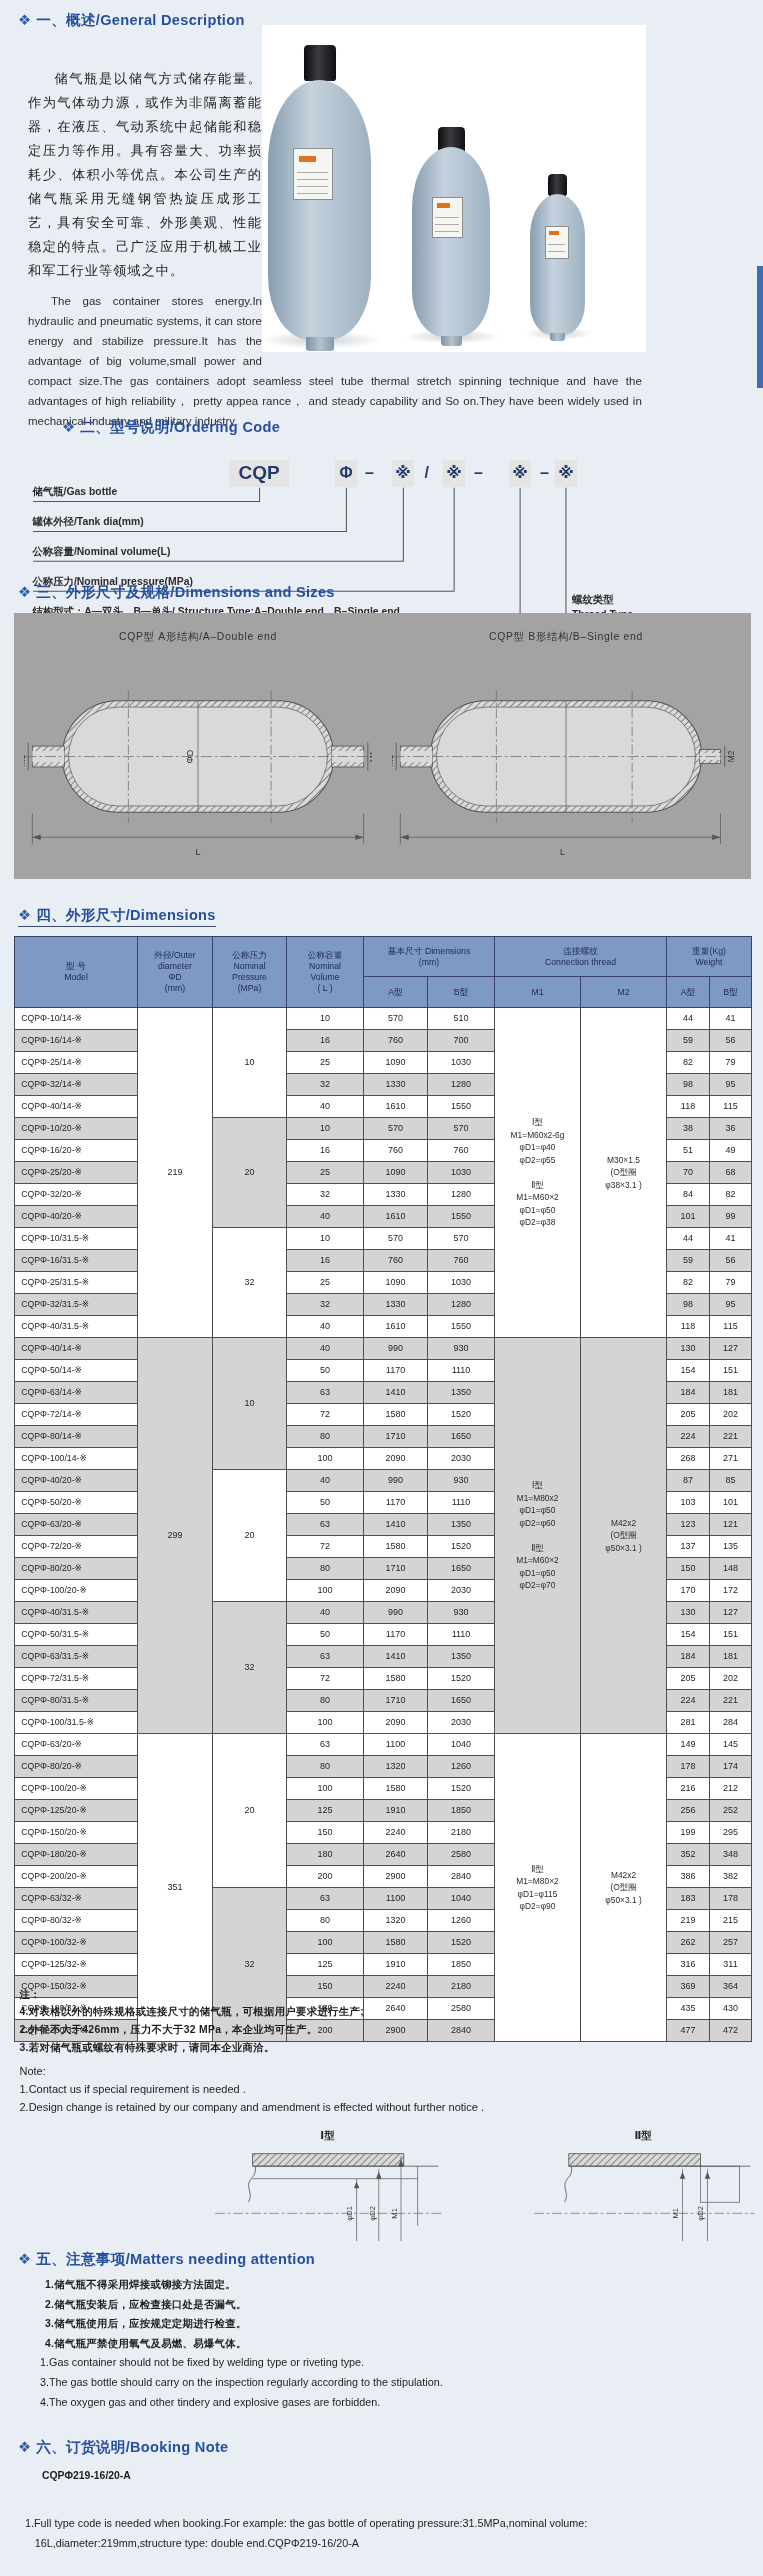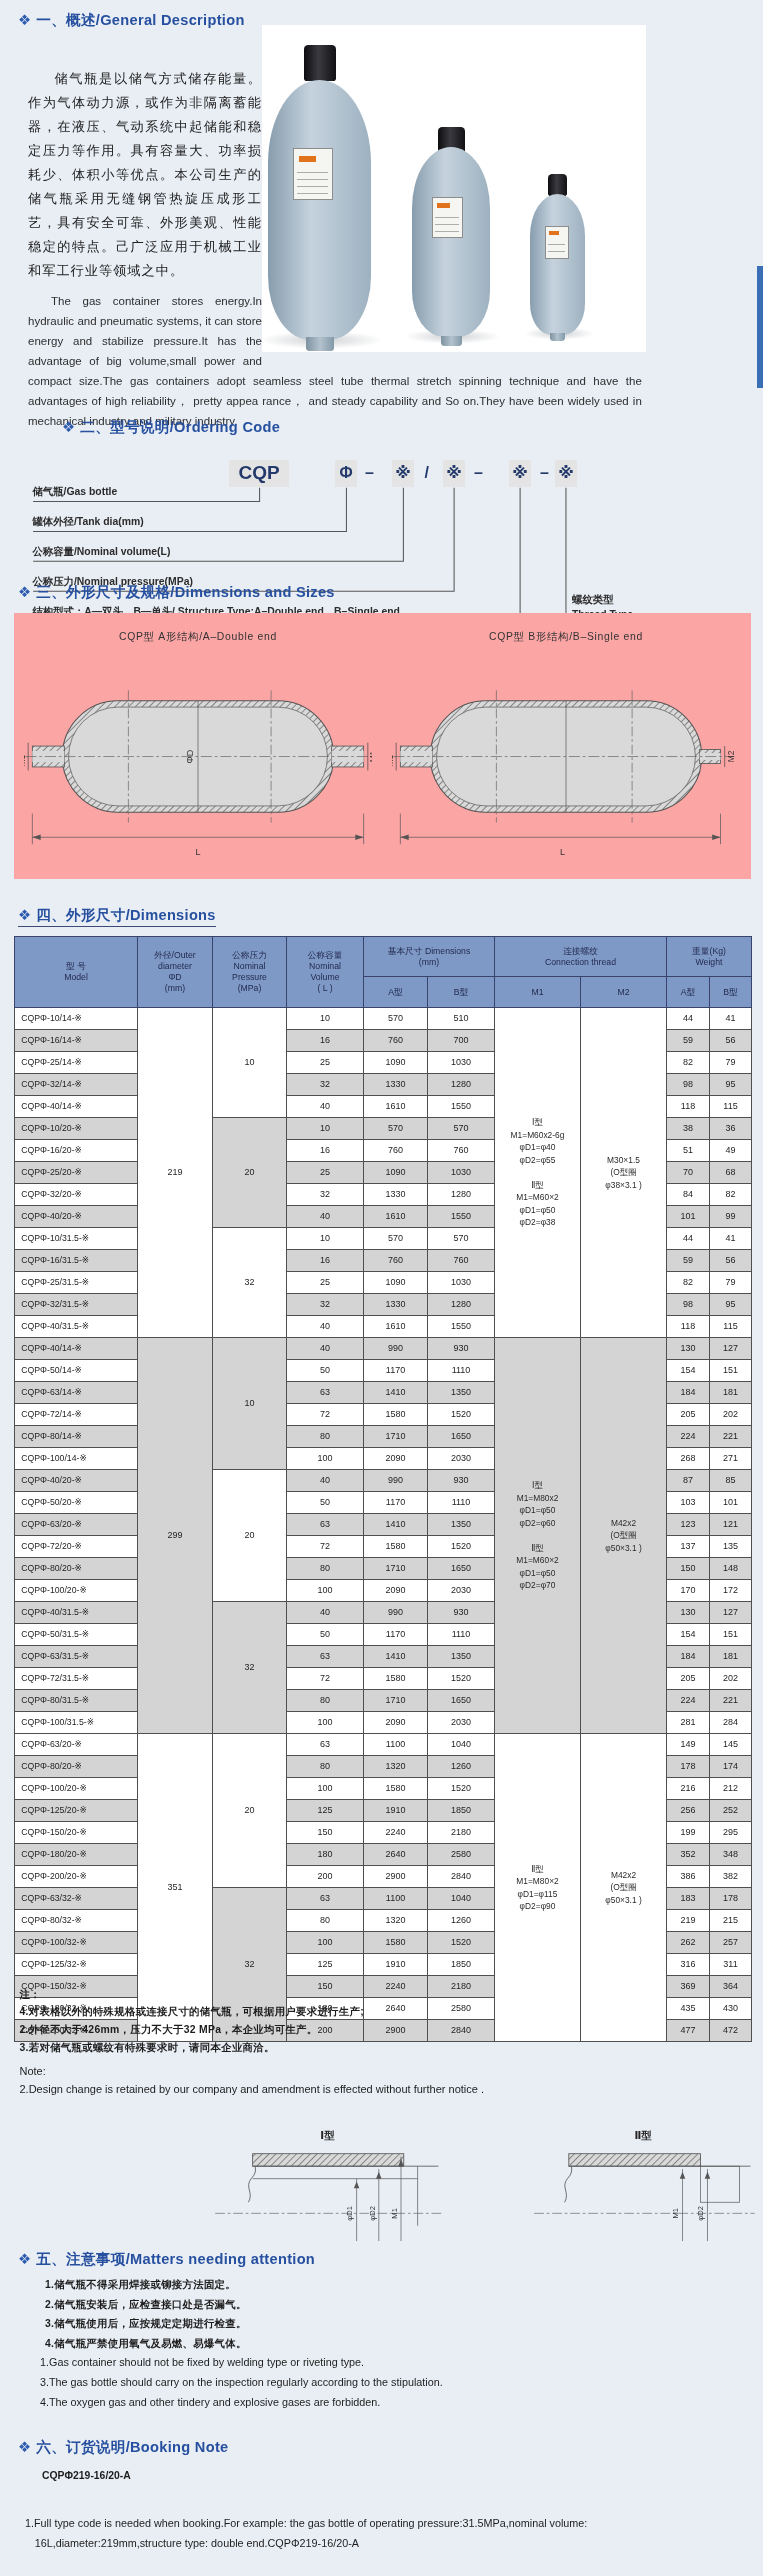--- a/index.html
+++ b/index.html
@@ -47,21 +47,21 @@
   .code-part{
     position:absolute;top:14px;height:26.5px;line-height:26.5px;text-align:center;
     font-weight:bold;color:#243a6b;font-size:16px;
   }
   .code-box{background:#e4e4e4;}
   .olabel{
     position:absolute;left:24.4px;font-size:10.4px;font-weight:bold;color:#2b2b2b;white-space:nowrap;
   }
   #thread-label{position:absolute;left:564px;top:146px;font-size:10.4px;font-weight:bold;color:#2b2b2b;line-height:15.3px;}
   
-  #panel3{position:absolute;top:613px;left:14px;width:737px;height:266px;background:#fca5a5;}
+  #panel3{position:absolute;top:613px;left:14px;width:737px;height:266px;background:#a3a3a3;}
   .draw-half{position:absolute;top:0;height:266px;width:368px;}
   .draw-title{position:absolute;top:16.7px;left:0;width:100%;text-align:center;
     font-size:10.4px;color:#333;letter-spacing:0.7px;}
   .draw-svg{position:absolute;top:39px;left:9.7px;}
   
   #dims-table{position:absolute;top:936px;left:14px;}
   #dims-table table{border-collapse:collapse;table-layout:fixed;width:737px;
     font-size:9px;color:#1f1f1f;}
   #dims-table th{
     background:#7f99c6;color:#222b4f;font-weight:normal;font-size:8.7px;line-height:11px;
@@ -679,20 +679,21 @@
 
 <div id="notes">
   <div class="t-cn">注：</div>
   <div class="cn-list">
       <div>4.对表格以外的特殊规格或连接尺寸的储气瓶，可根据用户要求进行生产;</div>
       <div>2.外径不大于426mm，压力不大于32 MPa，本企业均可生产。</div>
       <div>3.若对储气瓶或螺纹有特殊要求时，请同本企业商洽。</div>
     </div>
   <div class="t-en">Note:</div>
   <div class="en-list">
+      <div>1.Contact us if special requirement is needed .</div>
       <div>2.Design change is retained by our company and amendment is effected without further notice .</div>
     </div>
 </div>
 
 <div class="typefig" style="top:2129px;left:209px;width:237px;">
   <div class="tf-title">Ⅰ型</div>
   <svg width="237" height="104" viewBox="0 0 340 150">
     <path d="M70,14 C58,28 74,36 60,50 C50,62 64,70 56,84" fill="none" stroke="#555" stroke-width="1.2"></path>
     <rect x="62" y="14" width="218" height="18" fill="url(#h1)" stroke="#555" stroke-width="1.2"></rect>
     <line x1="62" y1="32" x2="330" y2="32" stroke="#555" stroke-width="1.2"></line>

